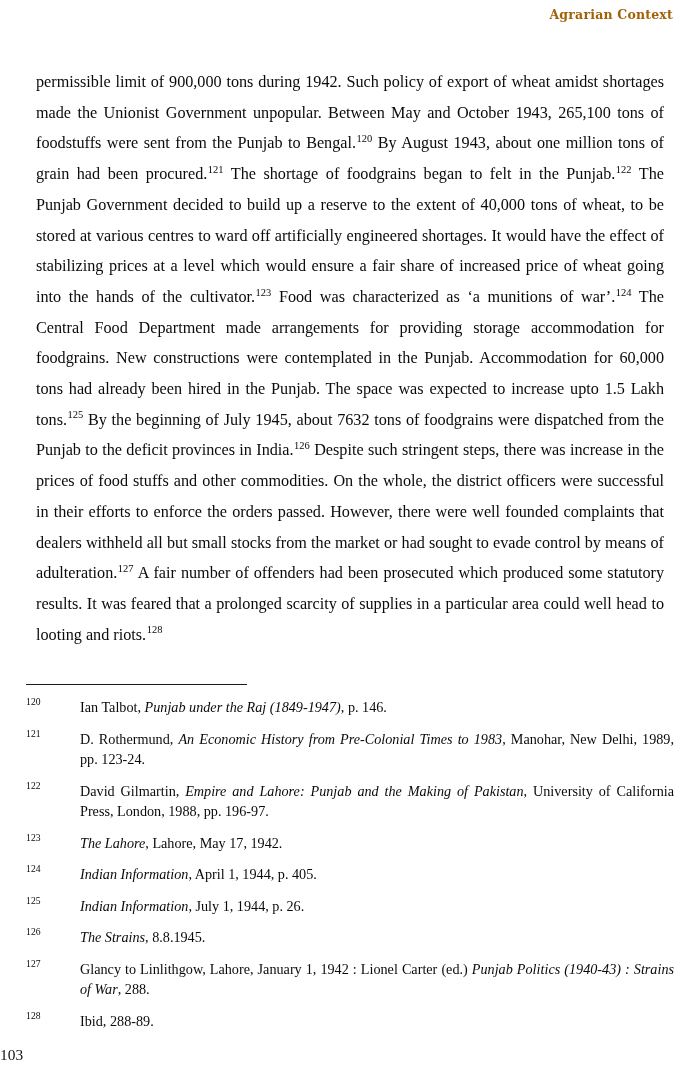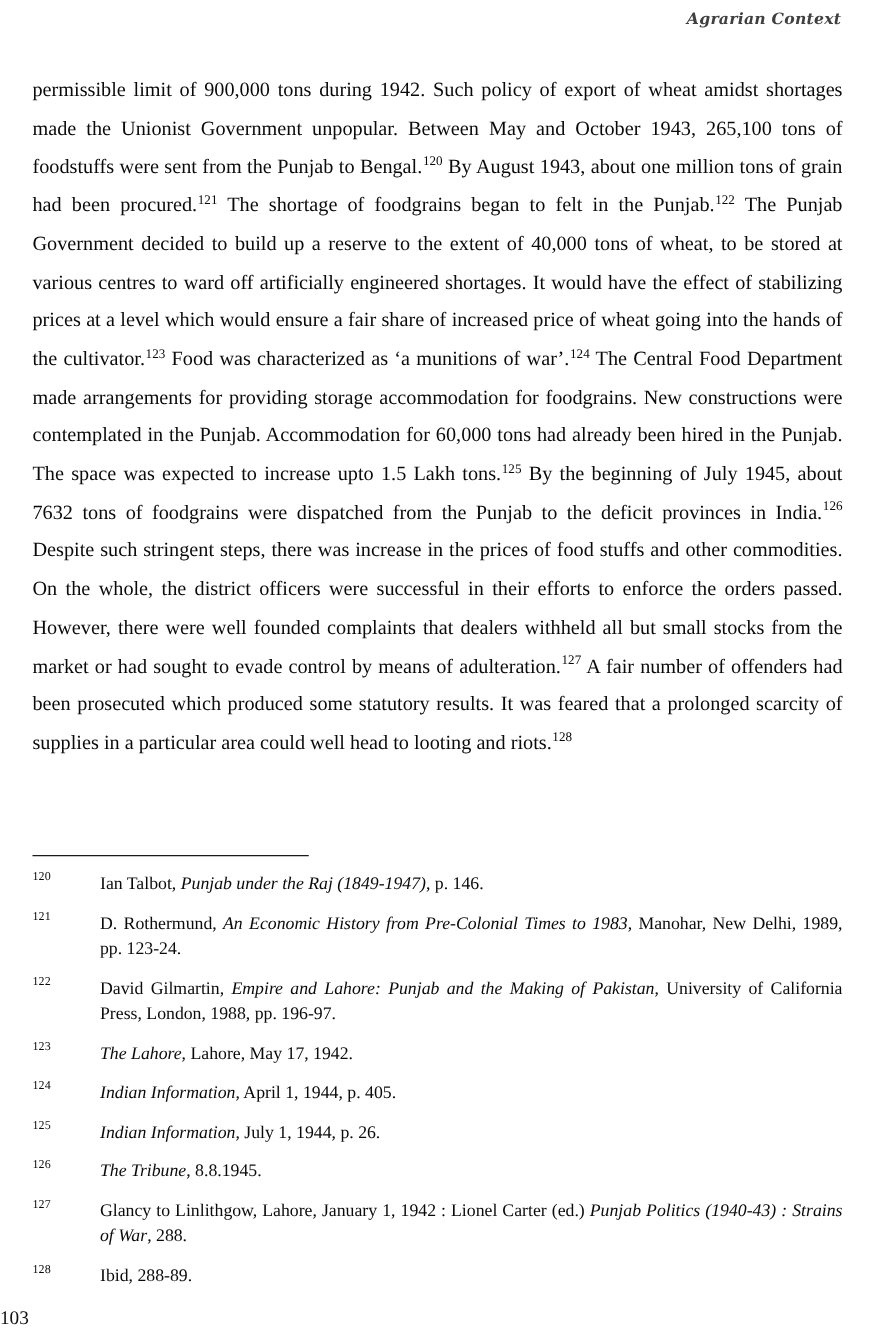--- a/index.html
+++ b/index.html
@@ -25,37 +25,36 @@
   }
 
   
   .running-header {
     position: absolute;
     left: 26px;
     right: 27px;
     top: 7px;
     height: 20px;
     text-align: right;
-    font-style: italic;
     font-weight: 700;
     font-size: 12.5px;
     letter-spacing: 0.2px;
-    color: #404040;
+    color: #a16207;
     font-family: "DejaVu Serif", "Liberation Serif", serif;
   }
 
   
   .body-block {
     position: absolute;
     left: 26px;
     top: 57px;
     width: 648px;
   }
   .body-para {
-    margin: 0;
+    margin: 10px;
     text-align: justify;
     text-justify: inter-word;
     font-size: 16.2px;
     line-height: 30.7px;
     hyphens: none;
   }
   sup.fn-ref {
     font-size: 10.5px;
     vertical-align: super;
     line-height: 0;
@@ -145,21 +144,21 @@
       <div class="footnote single">
         <span class="fn-num">124</span>
         <span class="fn-text"><i>Indian Information</i>, April 1, 1944, p. 405.</span>
       </div>
       <div class="footnote single">
         <span class="fn-num">125</span>
         <span class="fn-text"><i>Indian Information</i>, July 1, 1944, p. 26.</span>
       </div>
       <div class="footnote single">
         <span class="fn-num">126</span>
-        <span class="fn-text"><i>The Tribune</i>, 8.8.1945.</span>
+        <span class="fn-text"><i>The Strains</i>, 8.8.1945.</span>
       </div>
       <div class="footnote">
         <span class="fn-num">127</span>
         <span class="fn-text">Glancy to Linlithgow, Lahore, January 1, 1942 : Lionel Carter (ed.) <i>Punjab Politics (1940-43) : Strains of War</i>, 288.</span>
       </div>
       <div class="footnote single">
         <span class="fn-num">128</span>
         <span class="fn-text">Ibid, 288-89.</span>
       </div>
     </div>

